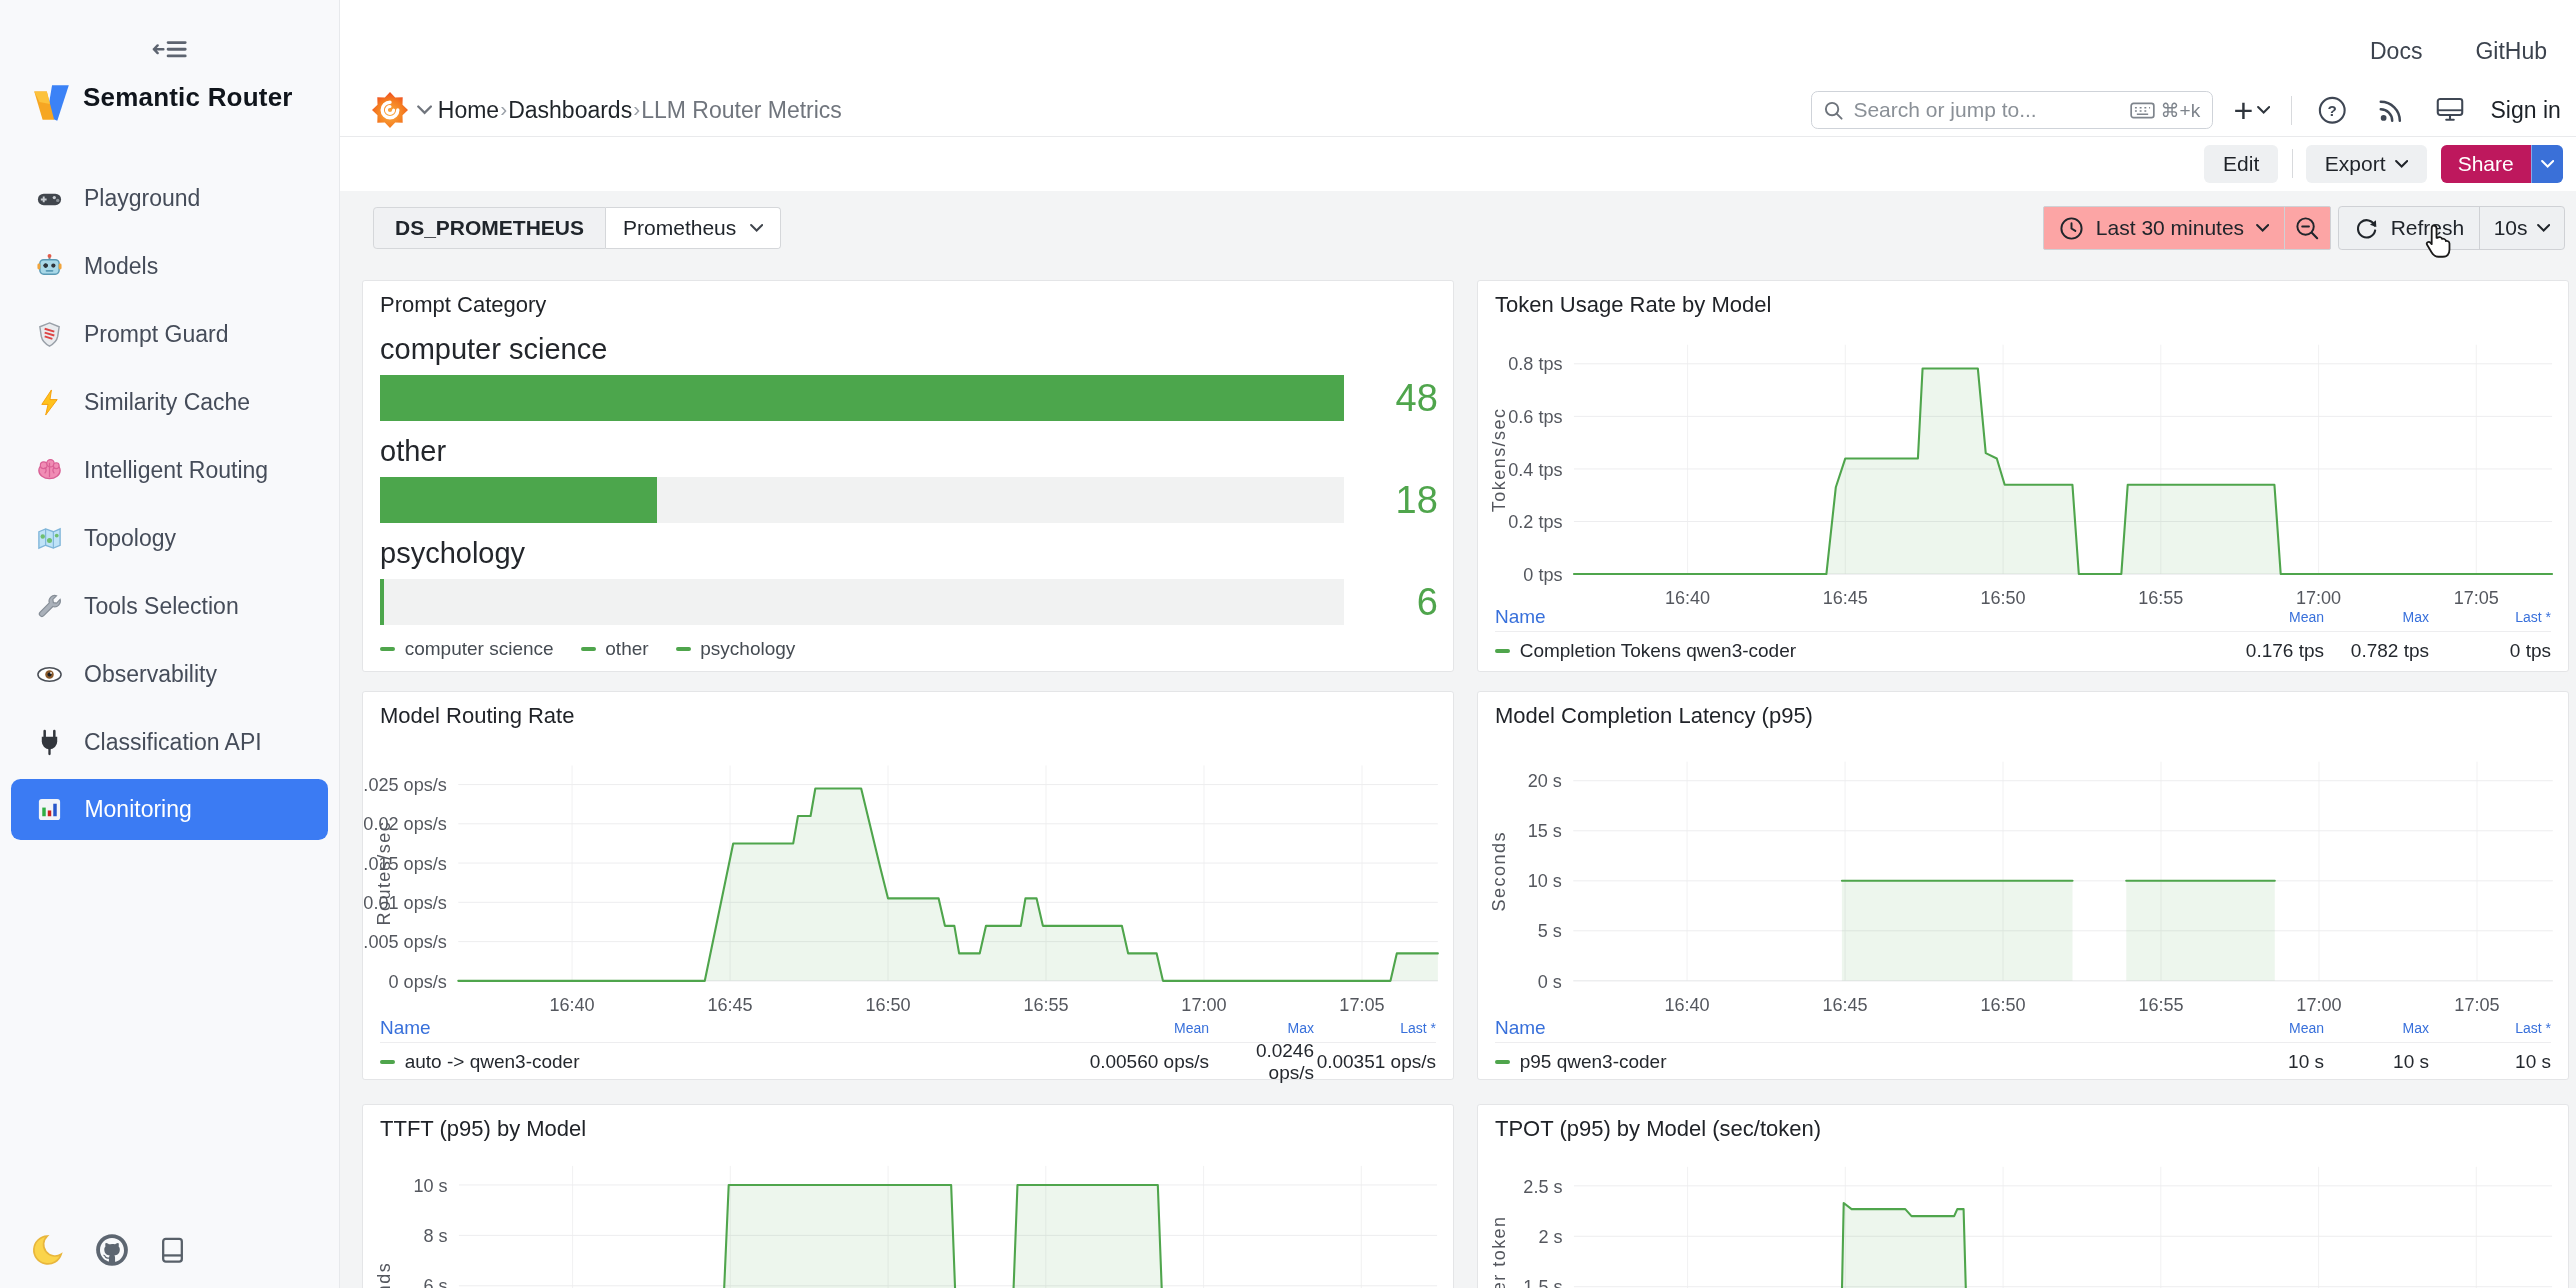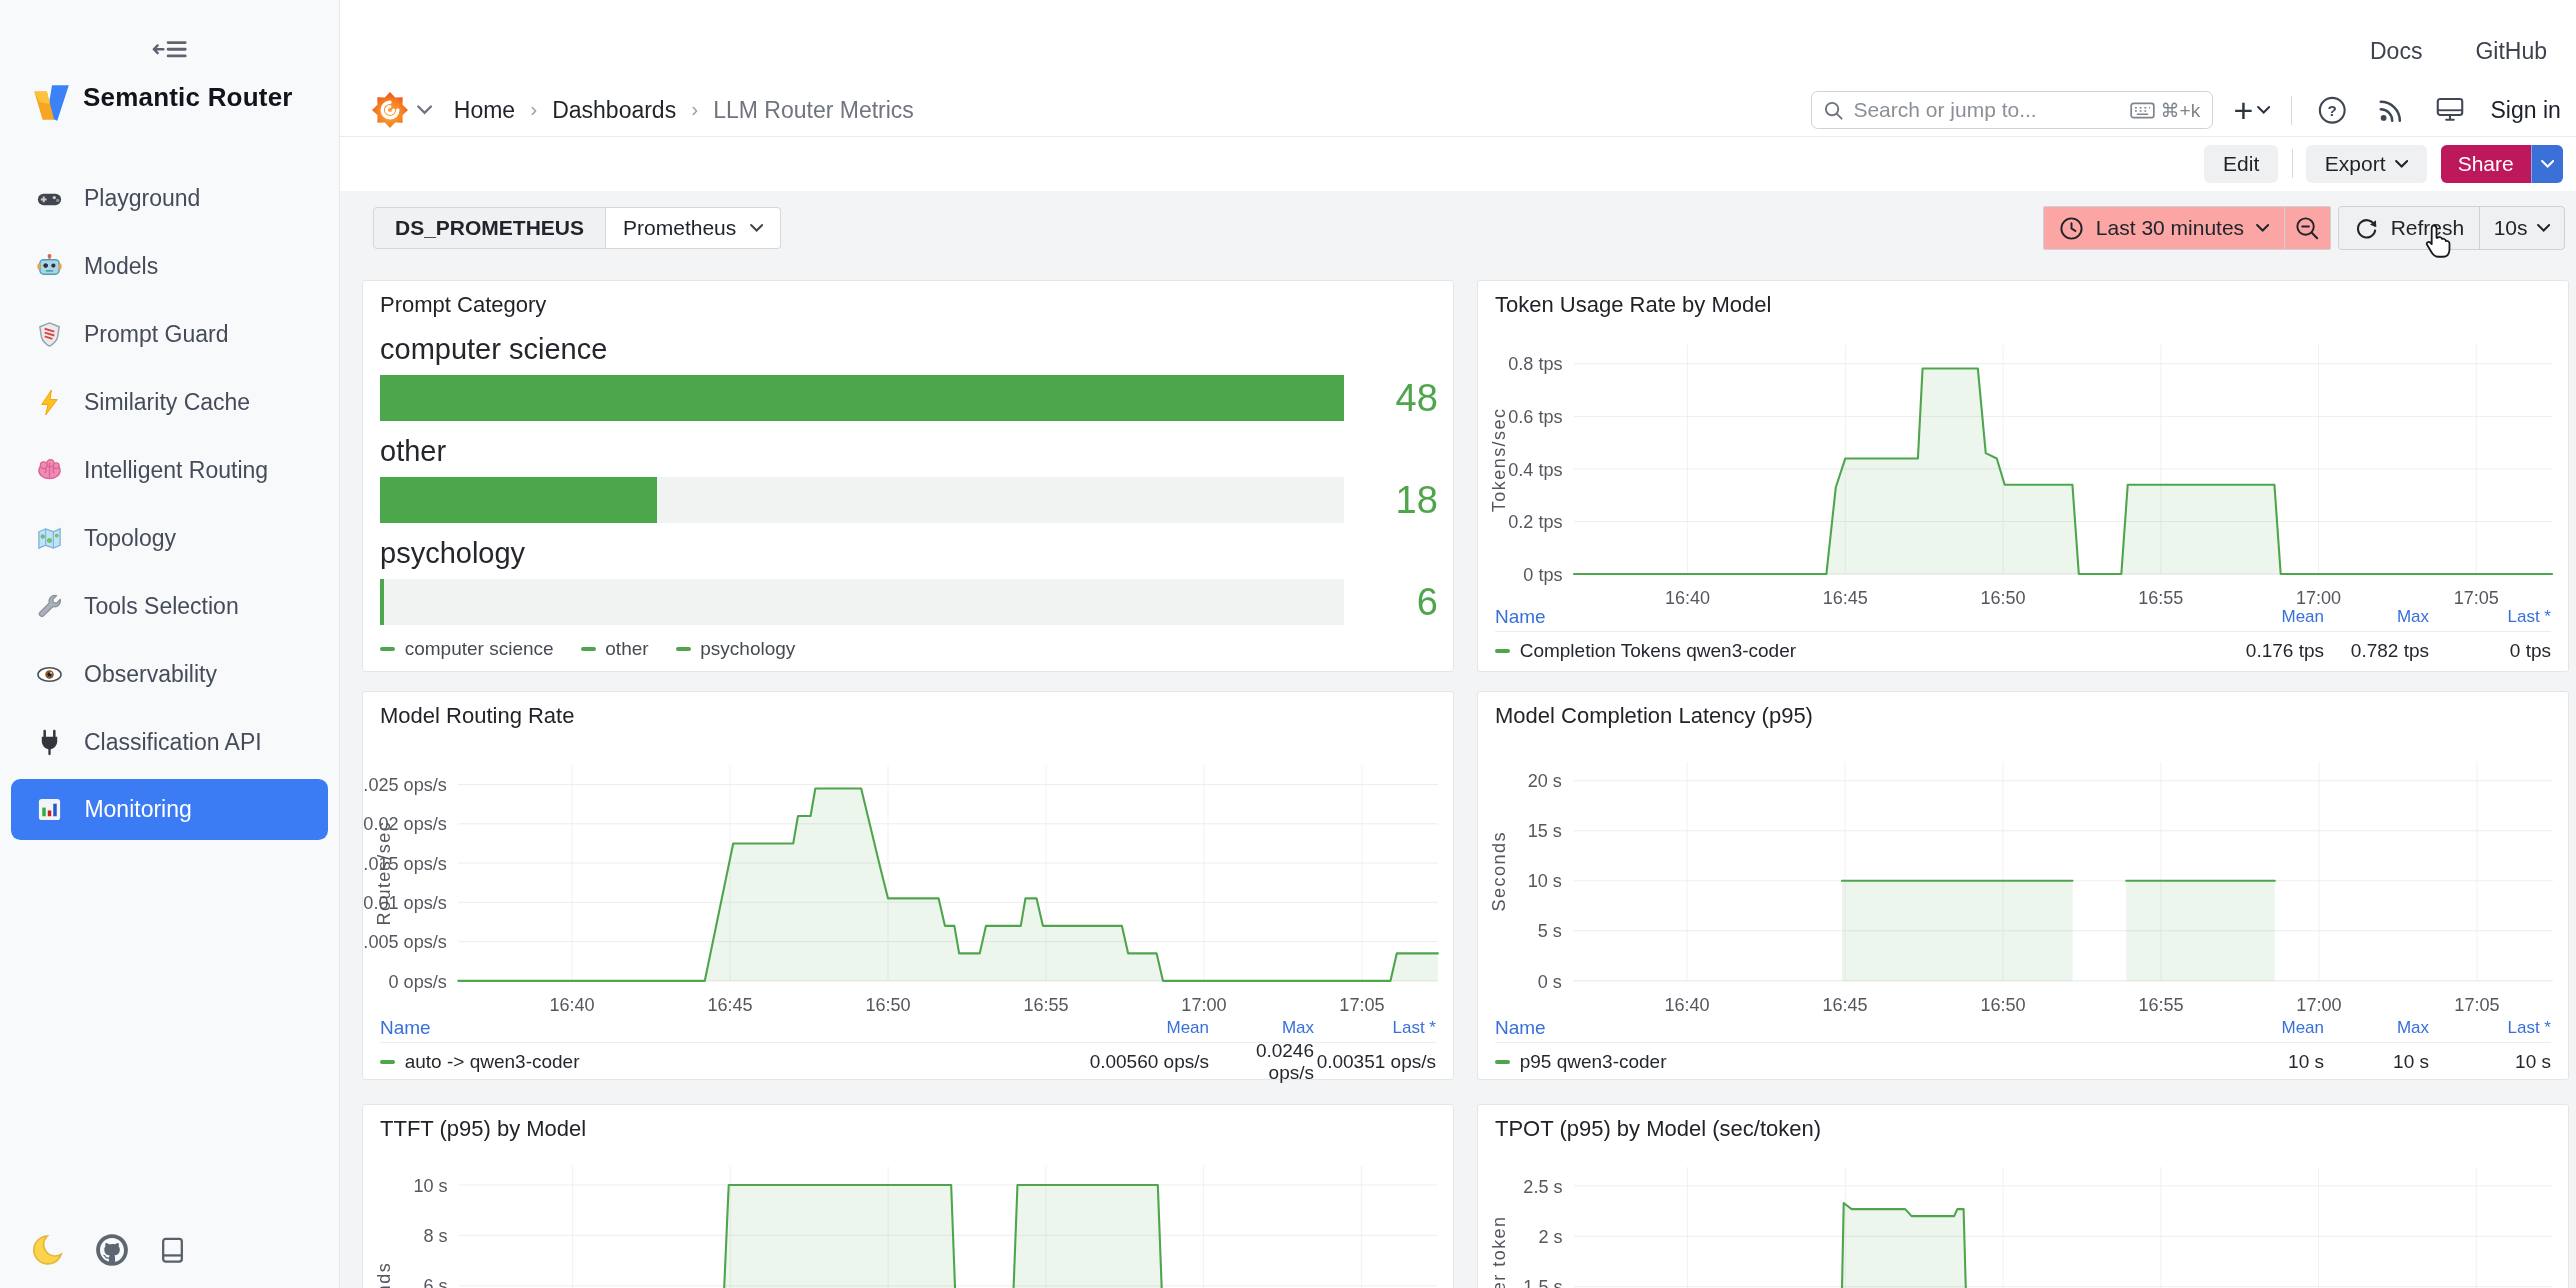--- a/index.html
+++ b/index.html
@@ -21,21 +21,21 @@
   .side-bottom { position:absolute; left:32px; bottom:21px; display:flex; align-items:center; gap:29px; }
   .side-bottom .bico { width:34px; height:34px; cursor:pointer; }
 
   
   .main { position:absolute; left:340px; top:0; width:2236px; height:1288px; }
   .app-header { position:absolute; left:0; top:9px; width:100%; height:84px; background:#fff; border-bottom:1px solid #e9eaec; }
   .app-links { position:absolute; right:29px; top:0; height:84px; display:flex; align-items:center; gap:53px; }
   .app-link { font-size:23px; color:#3c434e; cursor:pointer; }
 
   .gf-header { position:absolute; left:0; top:84px; width:100%; height:53px; background:#fff; border-bottom:1px solid #e9eaec; display:flex; align-items:center; padding:0 15.2px 0 31px; }
-  .crumbs { display:flex; gap:15px; margin-left:22px; }
+  .crumbs { display:flex; gap:1px; margin-left:6px; }
   .crumb { font-size:23px; color:#1f2429; cursor:pointer; }
   .crumb-sep { font-size:21px; color:#9aa0a8; }
   .crumb.current { color:#70757d; cursor:default; }
   .gf-right { margin-left:auto; display:flex; align-items:center; gap:21px; }
   .searchbox { width:402px; height:38px; border:1px solid #cfd3d9; border-radius:6.7px; display:flex; align-items:center; padding:0 11.4px; gap:9.5px; background:#fff; }
   .searchbox .ph { font-size:21px; color:#8a9097; flex:1; white-space:nowrap; }
   .shortcut { display:flex; align-items:center; gap:5.7px; color:#7e848c; font-size:19px; white-space:nowrap; }
   .icon-btn { width:38px; height:38px; display:flex; align-items:center; justify-content:center; cursor:pointer; }
   .vdiv { width:1px; height:29px; background:#d8dadd; }
   .signin { font-size:23px; font-weight:500; color:#1c2127; cursor:pointer; white-space:nowrap; }
@@ -60,21 +60,21 @@
   .rg-int { display:flex; align-items:center; gap:9.5px; padding:0 13.3px; height:42px; border-left:1px solid #cfd1d5; font-size:21px; font-weight:500; color:#20252b; cursor:pointer; }
 
   .panel { position:absolute; width:1092px; background:#fff; border:1px solid #e4e5e7; border-radius:2.9px; }
   .p-title { position:absolute; left:17px; top:11.4px; font-size:22px; font-weight:500; color:#202328; }
   .chart-svg { position:absolute; left:0; top:0; }
 
   .legend { position:absolute; left:17px; right:17px; top:322px; }
   .lh, .lr { display:flex; align-items:center; }
   .lh { height:29px; border-bottom:1px solid #ededef; }
   .lh-name { flex:1; font-size:19px; font-weight:500; color:#3870db; cursor:pointer; }
-  .lh-col { width:191px; text-align:right; font-size:17px; font-weight:500; color:#3870db; cursor:pointer; }
+  .lh-col { width:191px; text-align:right; font-size:14px; font-weight:500; color:#3870db; cursor:pointer; }
   .lh-col.c2 { width:105px; } .lh-col.c3 { width:122px; }
   .lr { height:38px; }
   .lr-name { flex:1; font-size:19px; color:#24282e; display:flex; align-items:center; gap:9.5px; cursor:pointer; }
   .lv { width:191px; text-align:right; font-size:19px; color:#24282e; }
   .lv.c2 { width:105px; } .lv.c3 { width:122px; }
   .swatch { display:inline-block; width:15.2px; height:4.8px; border-radius:1.9px; background:#4fa54c; }
 
   
   .bg-label { position:absolute; left:17px; font-size:29px; color:#23262b; }
   .bg-track { position:absolute; left:17px; width:964px; height:46px; background:#f1f2f2; }

